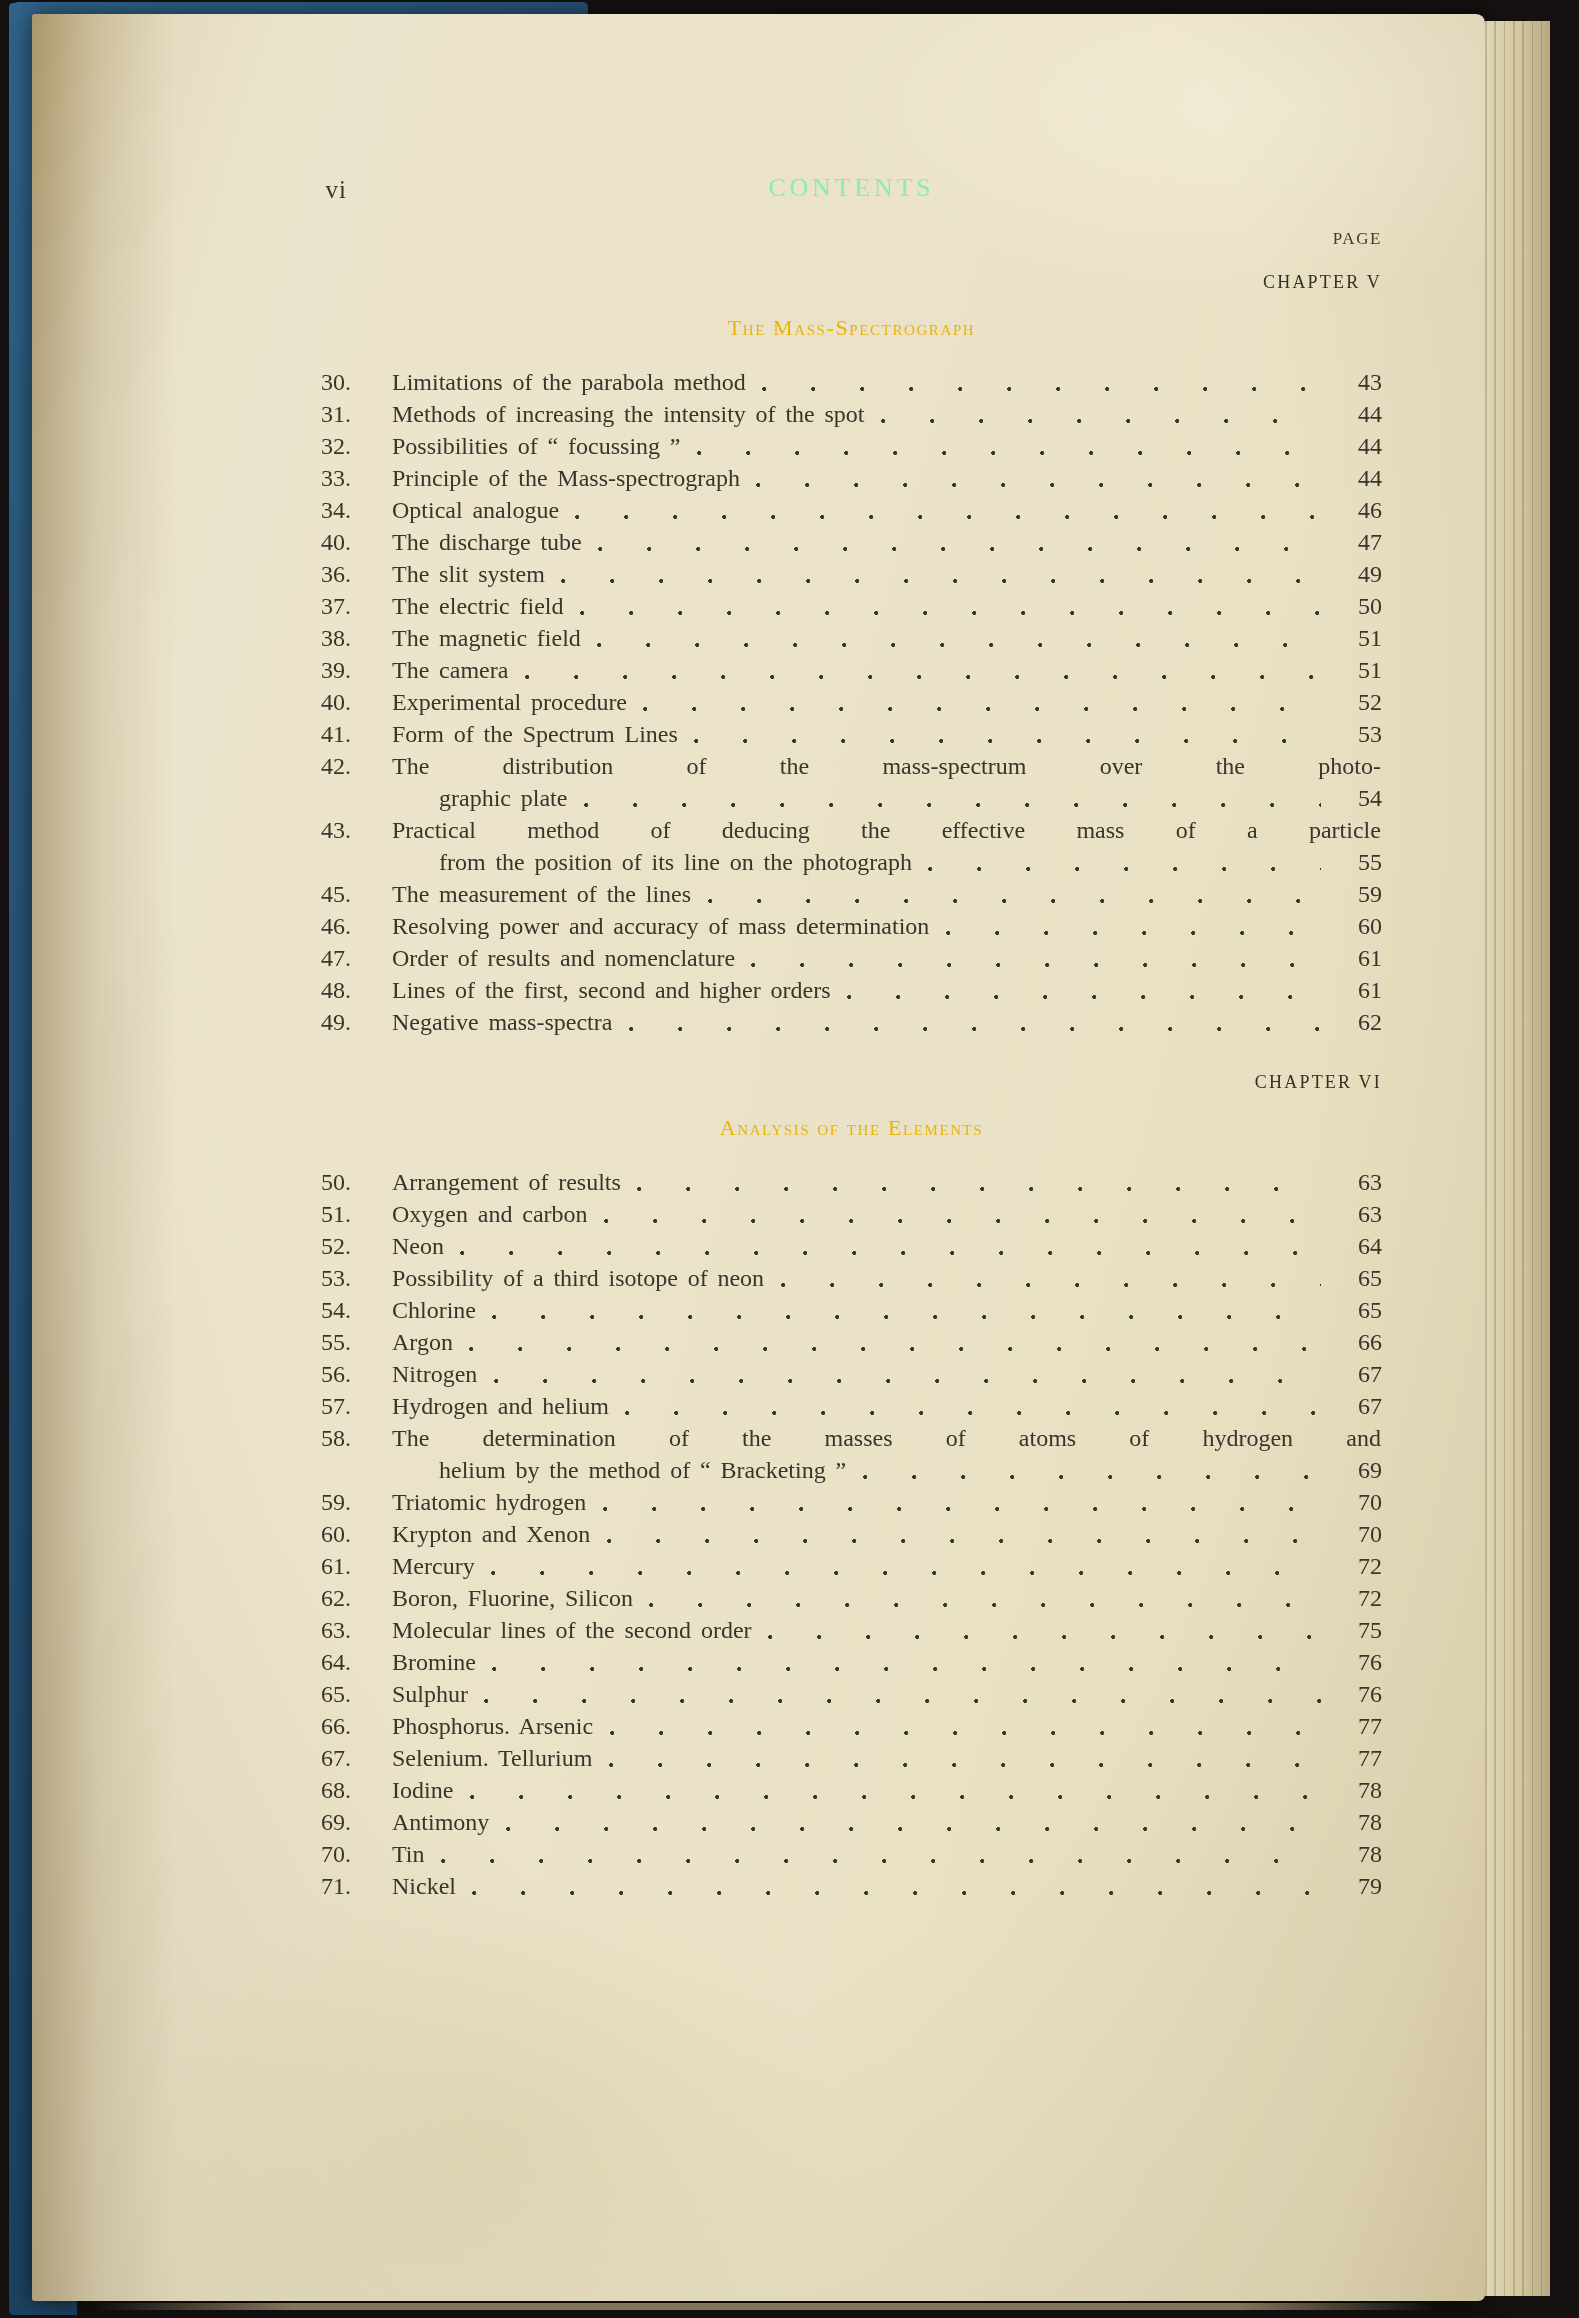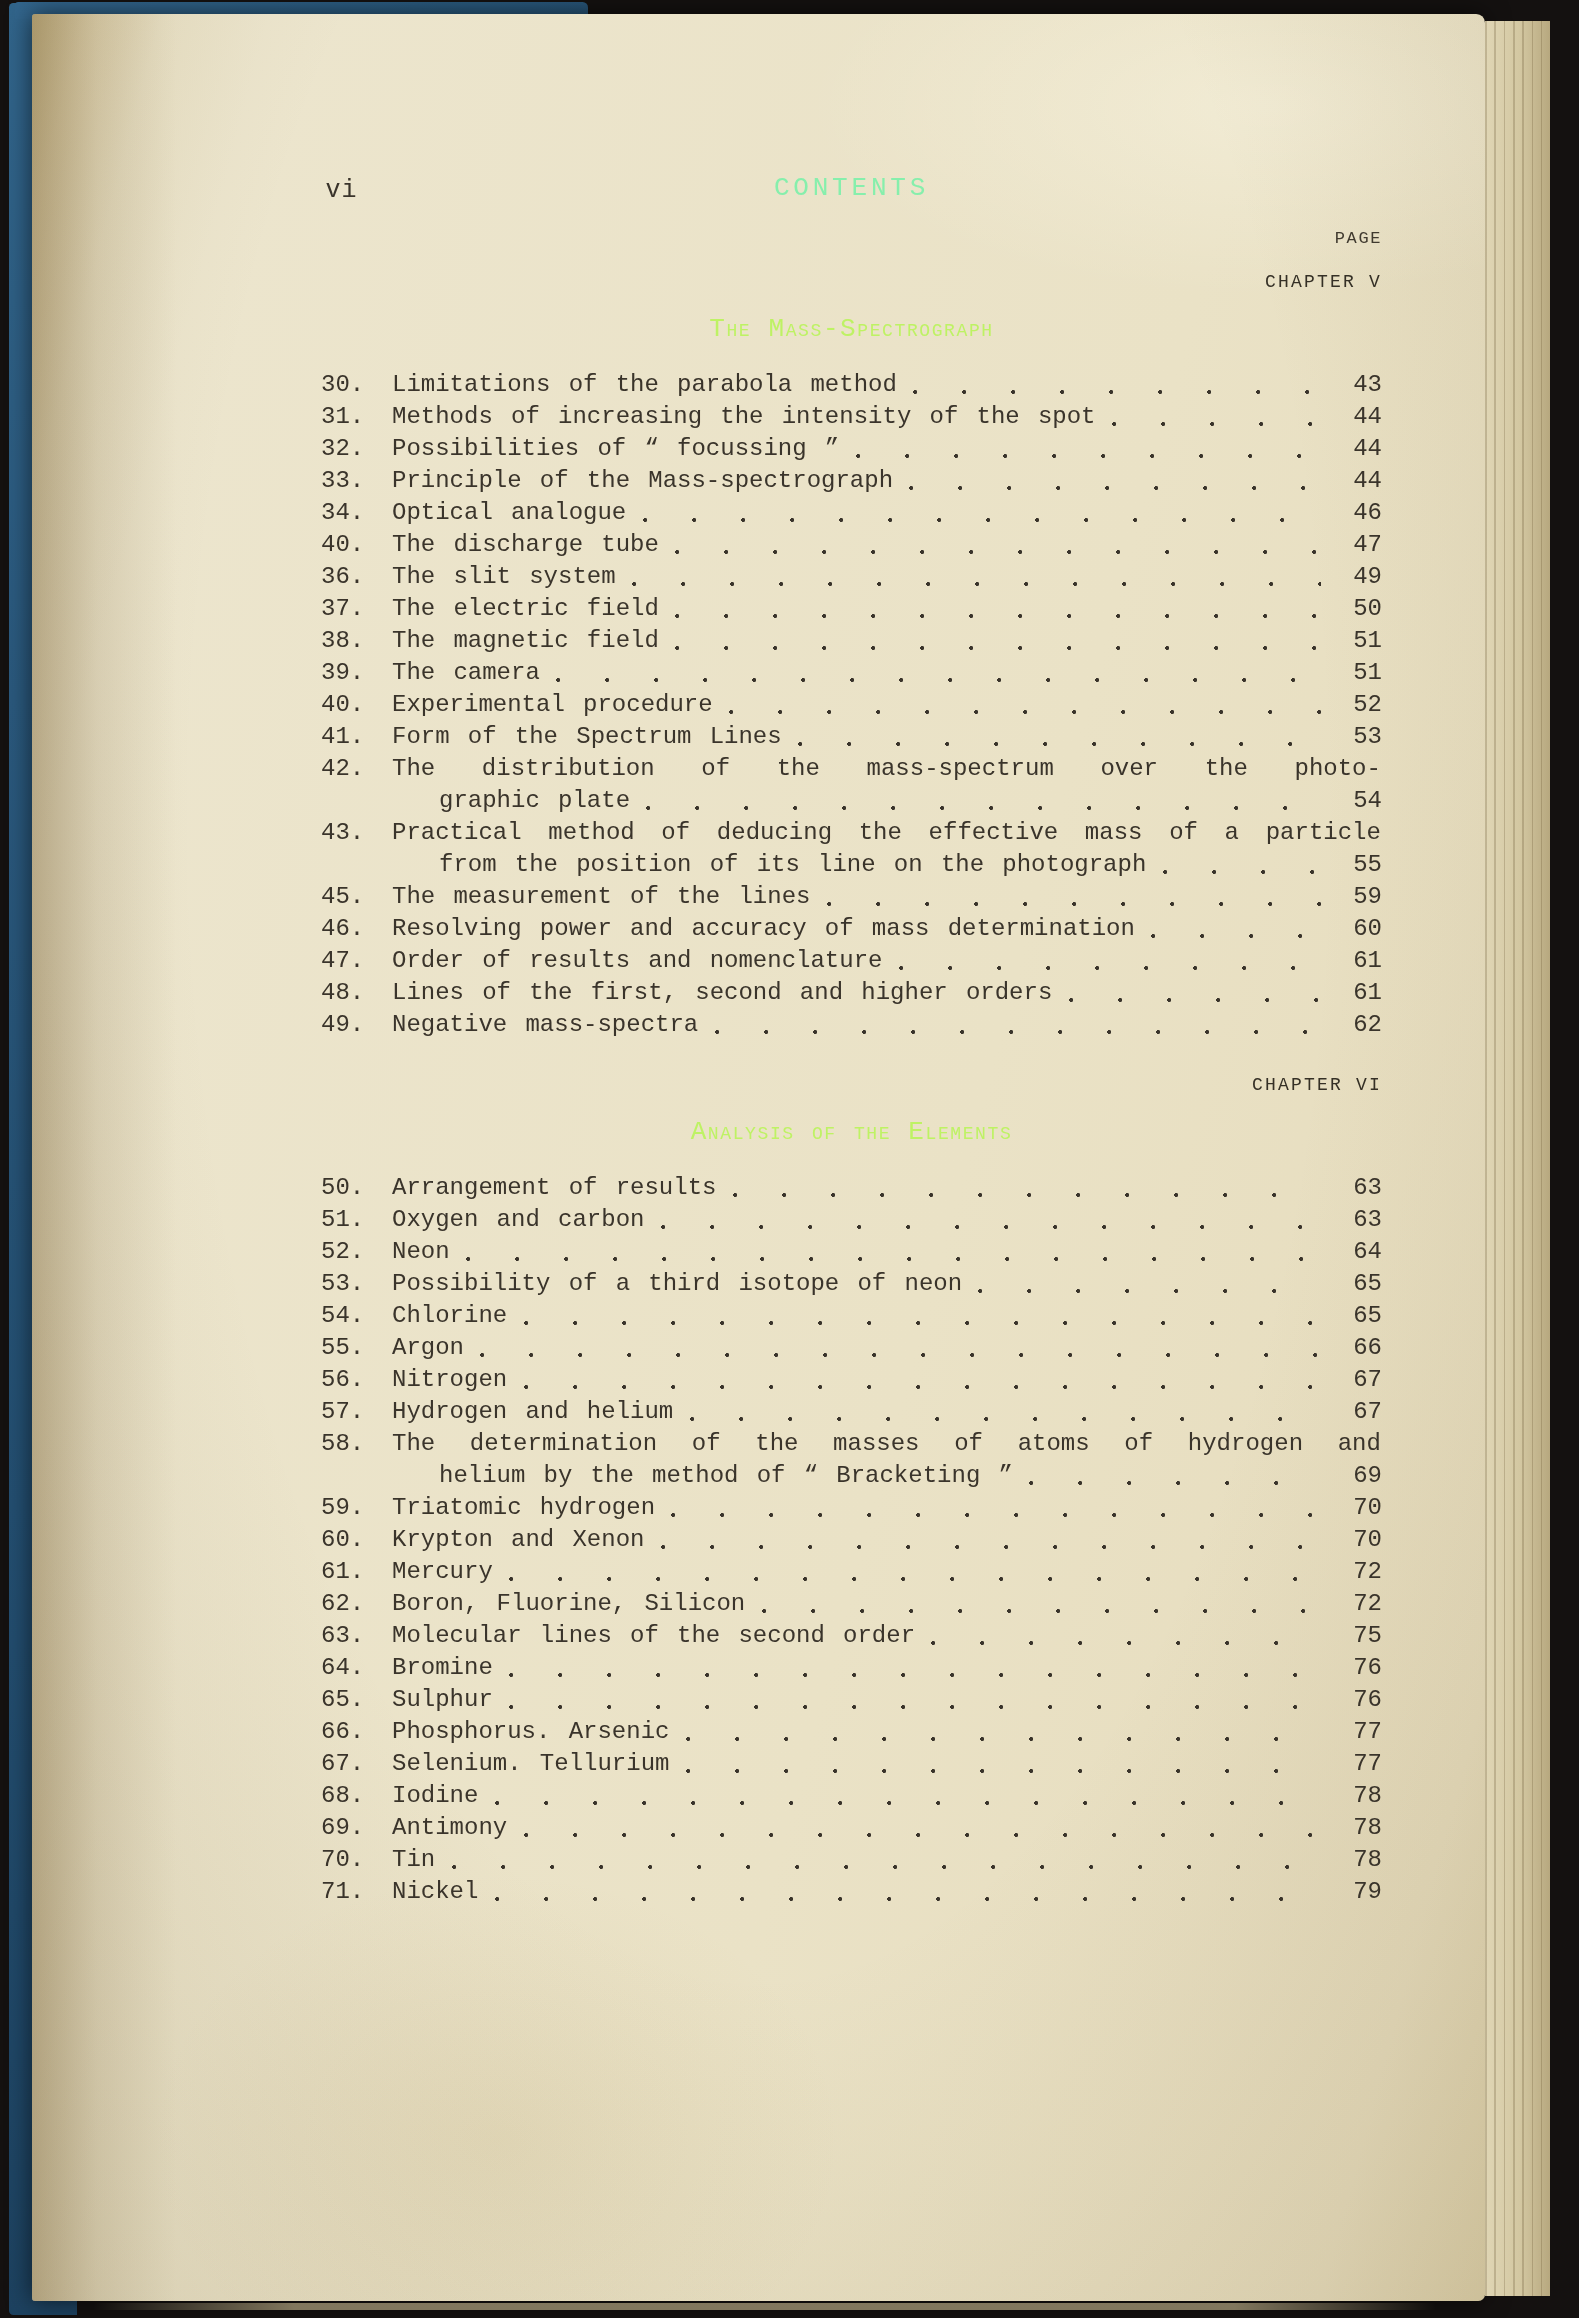--- a/index.html
+++ b/index.html
@@ -50,41 +50,40 @@
   .bottom-edge {
     position:absolute; left:93px; top:2303px; width:1343px; height:6.6px;
     background:linear-gradient(90deg, rgba(190,176,138,0), #beb089 15%, #beb089 85%, rgba(190,176,138,0));
     opacity:.65;
   }
 
   
   .content {
     position:absolute; left:321px; top:173px; width:1061px;
     color:#3a342b;
-    font-family:Liberation Mono, monospace;
   }
   .header-row { position:relative; height:35px; }
   .folio {
     position:absolute; left:4.4px; top:3.3px;
     font-size:25px; letter-spacing:1.1px;
   }
   .title {
     display:block; text-align:center;
     font-size:26px; font-weight:normal; letter-spacing:3.8px; color:#86efac;
   }
   .page-label-row { text-align:right; margin-top:21px; height:22px; }
   .page-label { font-size:17px; letter-spacing:1.6px; color:#403a2f; }
 
   .chapter-title {
     text-align:right; font-size:18px; font-weight:normal;
     letter-spacing:2.2px; margin-top:21px; color:#353026;
   }
   .chapter-subtitle {
-    text-align:center; font-size:26px; font-weight:normal;
-    font-variant:small-caps; letter-spacing:1.6px; margin-top:22px; color:#bef264;
+    text-align:center; font-size:22px; font-weight:normal;
+    font-variant:small-caps; letter-spacing:1.6px; margin-top:22px; color:#eab308;
   }
   .chapter-block + .chapter-block { margin-top:34px; }
 
   .entries { margin-top:25px; font-size:24px; line-height:32px; word-spacing:3.8px; }
   .entry { display:flex; align-items:baseline; }
   .num { width:59px; flex:none; }
   .txt { margin-left:12px; }
   .txt-full { flex:1; text-align:justify; text-align-last:justify; margin-right:1.1px; }
   .cont .indent { width:118px; flex:none; }
   .cont .txt { margin-left:0; }

